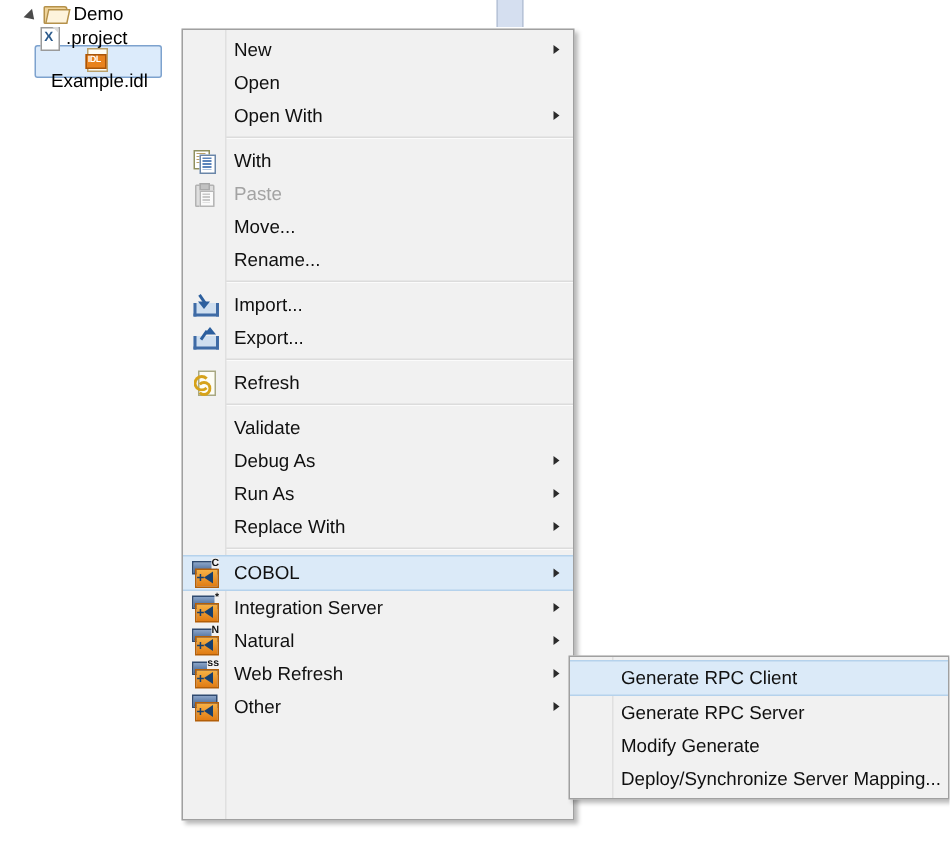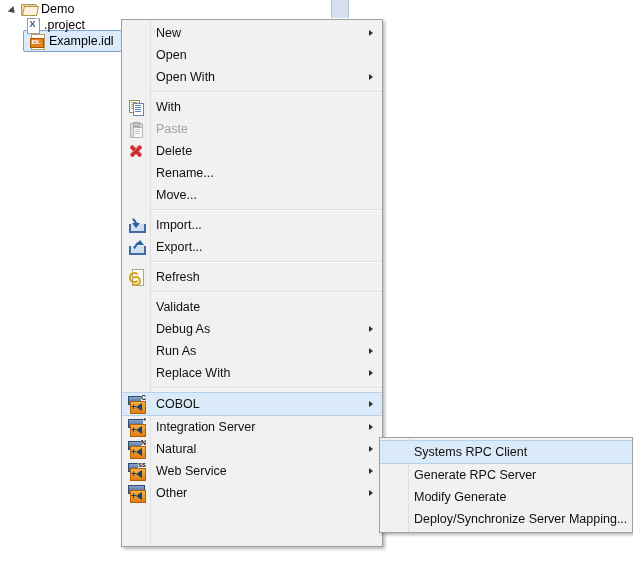--- a/index.html
+++ b/index.html
@@ -7,23 +7,23 @@
     width:633px;height:570px;overflow:hidden;position:relative;
     background:#ffffff;
     font-family:"Liberation Sans", sans-serif;
     font-size:12px;color:#000;
     -webkit-font-smoothing:antialiased;
   }
 
   
   #tree{position:absolute;left:0;top:0;width:200px;height:60px;}
   .tree-row{position:absolute;height:18px;display:flex;align-items:center;white-space:nowrap;}
-  #row-demo{left:8px;top:0px;}
+  #row-demo{left:16px;top:0px;}
   #row-project{left:26px;top:16px;}
-  #row-example{left:26px;top:32px;}
+  #row-example{left:26px;top:32px;flex-direction:column;}
 
   .twisty{
     width:11px;height:11px;margin-right:2px;position:relative;flex:0 0 auto;
   }
   .twisty::after{
     content:"";position:absolute;left:2px;top:2px;
     border-left:6px solid #4a4a4a;border-top:4px solid transparent;border-bottom:4px solid transparent;
     transform:rotate(45deg);transform-origin:30% 50%;
   }
 
@@ -194,34 +194,25 @@
   <div class="mi disabled">
     <span class="icon">
       <span class="i-paste">
           <span class="clip"></span>
           <span class="grip"></span>
           <span class="sheet"></span>
         </span>
     </span>
     <span class="label">Paste</span>
   </div>
-  <div class="mi">
-    <span class="icon">
-      <span class="i-delete">
-          <span class="a"></span>
-          <span class="b"></span>
-        </span>
-    </span>
-    <span class="label">Delete</span>
+  <div class="mi noicon">
+    <span class="label">Move...</span>
   </div>
   <div class="mi noicon">
     <span class="label">Rename...</span>
-  </div>
-  <div class="mi noicon">
-    <span class="label">Move...</span>
   </div>
 
   <div class="sep"></div>
 
   <div class="mi">
     <span class="icon">
       <span class="i-imp">
           <span class="tray"></span>
           <span class="arw"></span>
           <span class="head"></span>
@@ -315,21 +306,21 @@
   <div class="mi">
     <span class="icon">
       <span class="i-svc">
           <span class="box"></span>
           <span class="orange"></span>
           <span class="plus">+</span>
           <span class="arr"></span>
         <span class="ltr">ss</span>
         </span>
     </span>
-    <span class="label">Web Service</span>
+    <span class="label">Web Refresh</span>
     <span class="arrow"></span>
   </div>
   <div class="mi">
     <span class="icon">
       <span class="i-svc">
           <span class="box"></span>
           <span class="orange"></span>
           <span class="plus">+</span>
           <span class="arr"></span>
         <span class="ltr"></span>
@@ -337,21 +328,21 @@
     </span>
     <span class="label">Other</span>
     <span class="arrow"></span>
   </div>
 </div>
 
 <div class="menu" id="submenu">
   <div class="gutterline" style="left:28px;"></div>
 
   <div class="mi hl">
-    <span class="label">Systems RPC Client</span>
+    <span class="label">Generate RPC Client</span>
   </div>
   <div class="mi">
     <span class="label">Generate RPC Server</span>
   </div>
   <div class="mi">
     <span class="label">Modify Generate</span>
   </div>
   <div class="mi">
     <span class="label">Deploy/Synchronize Server Mapping...</span>
   </div>

